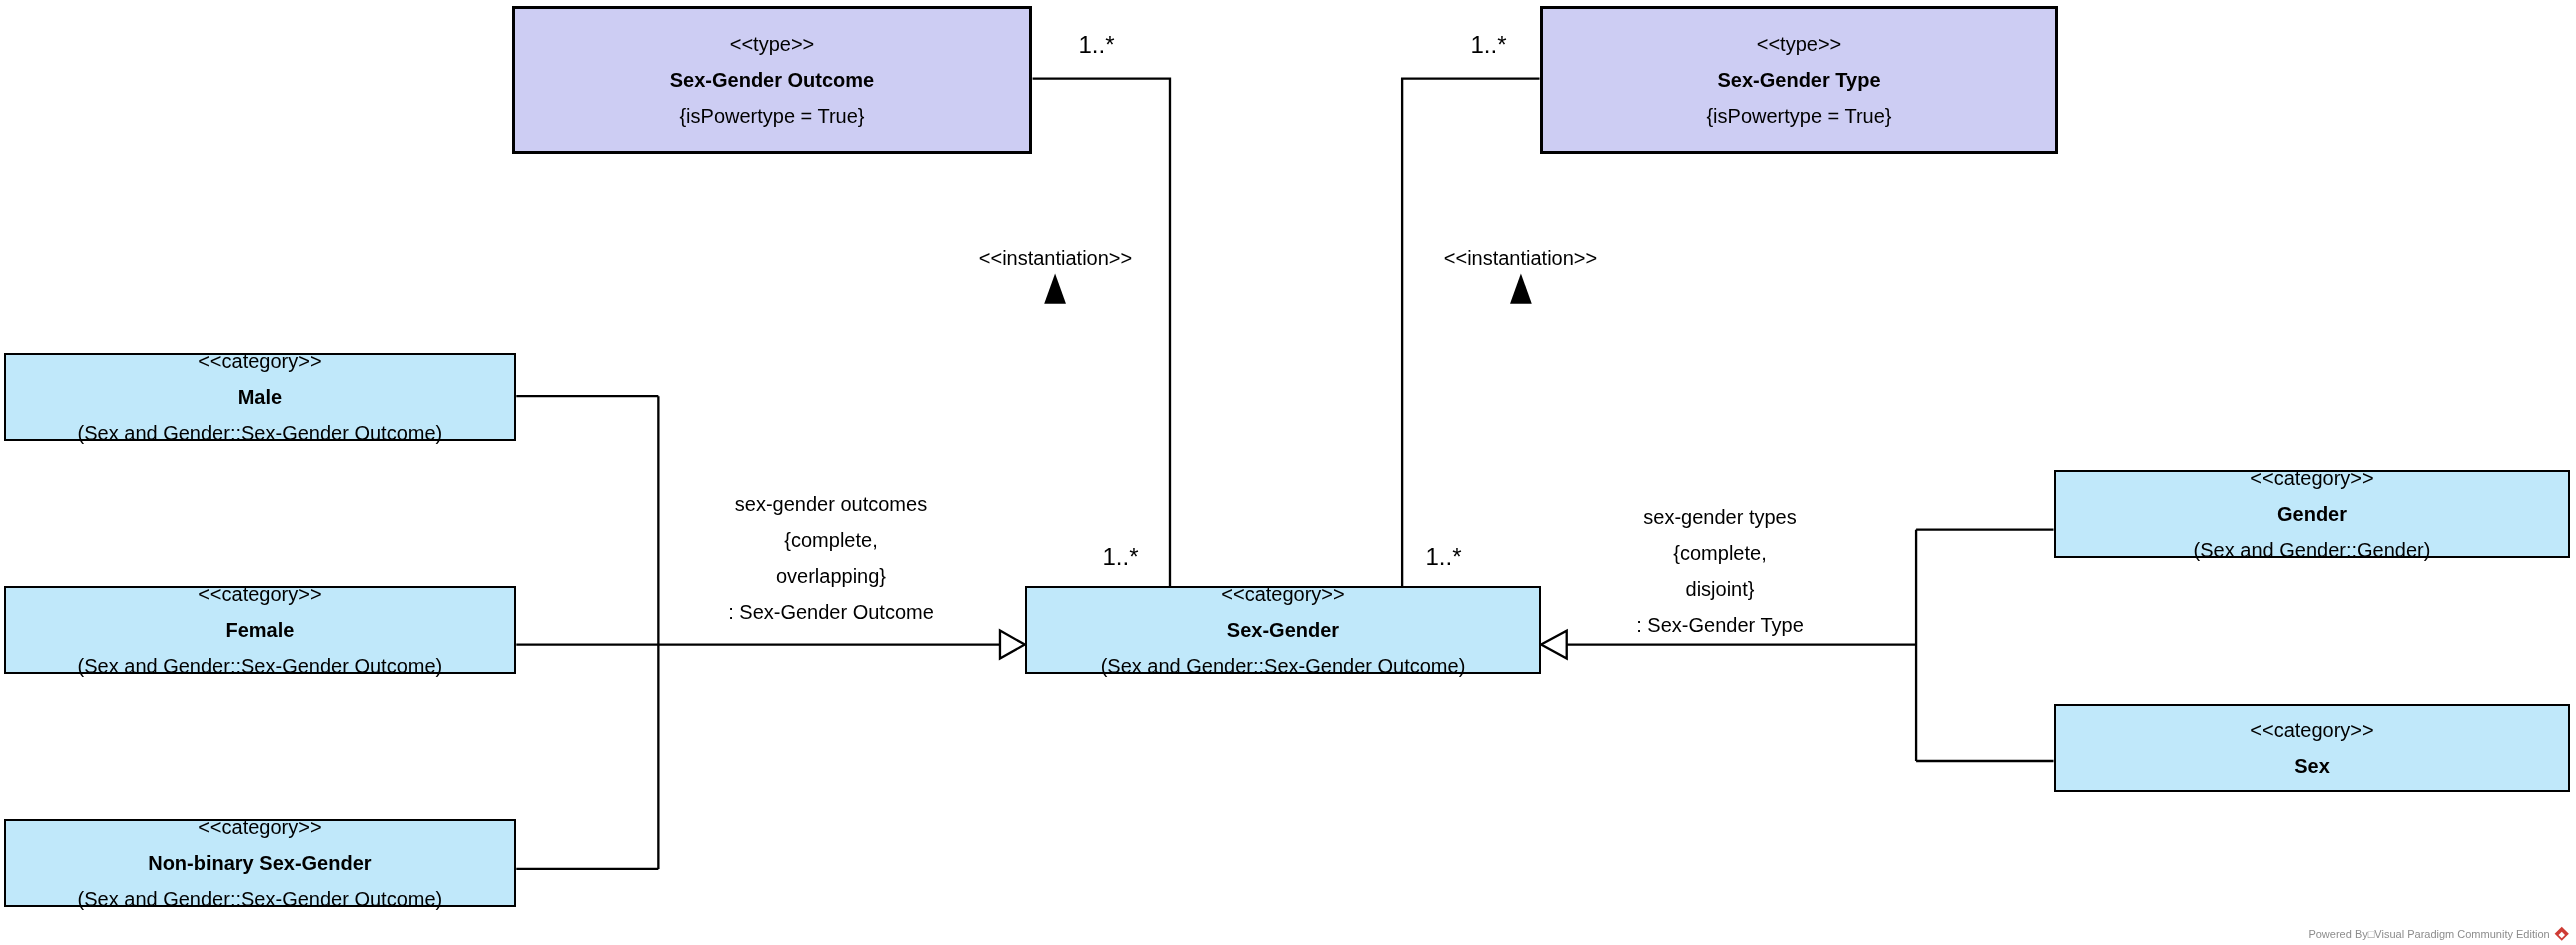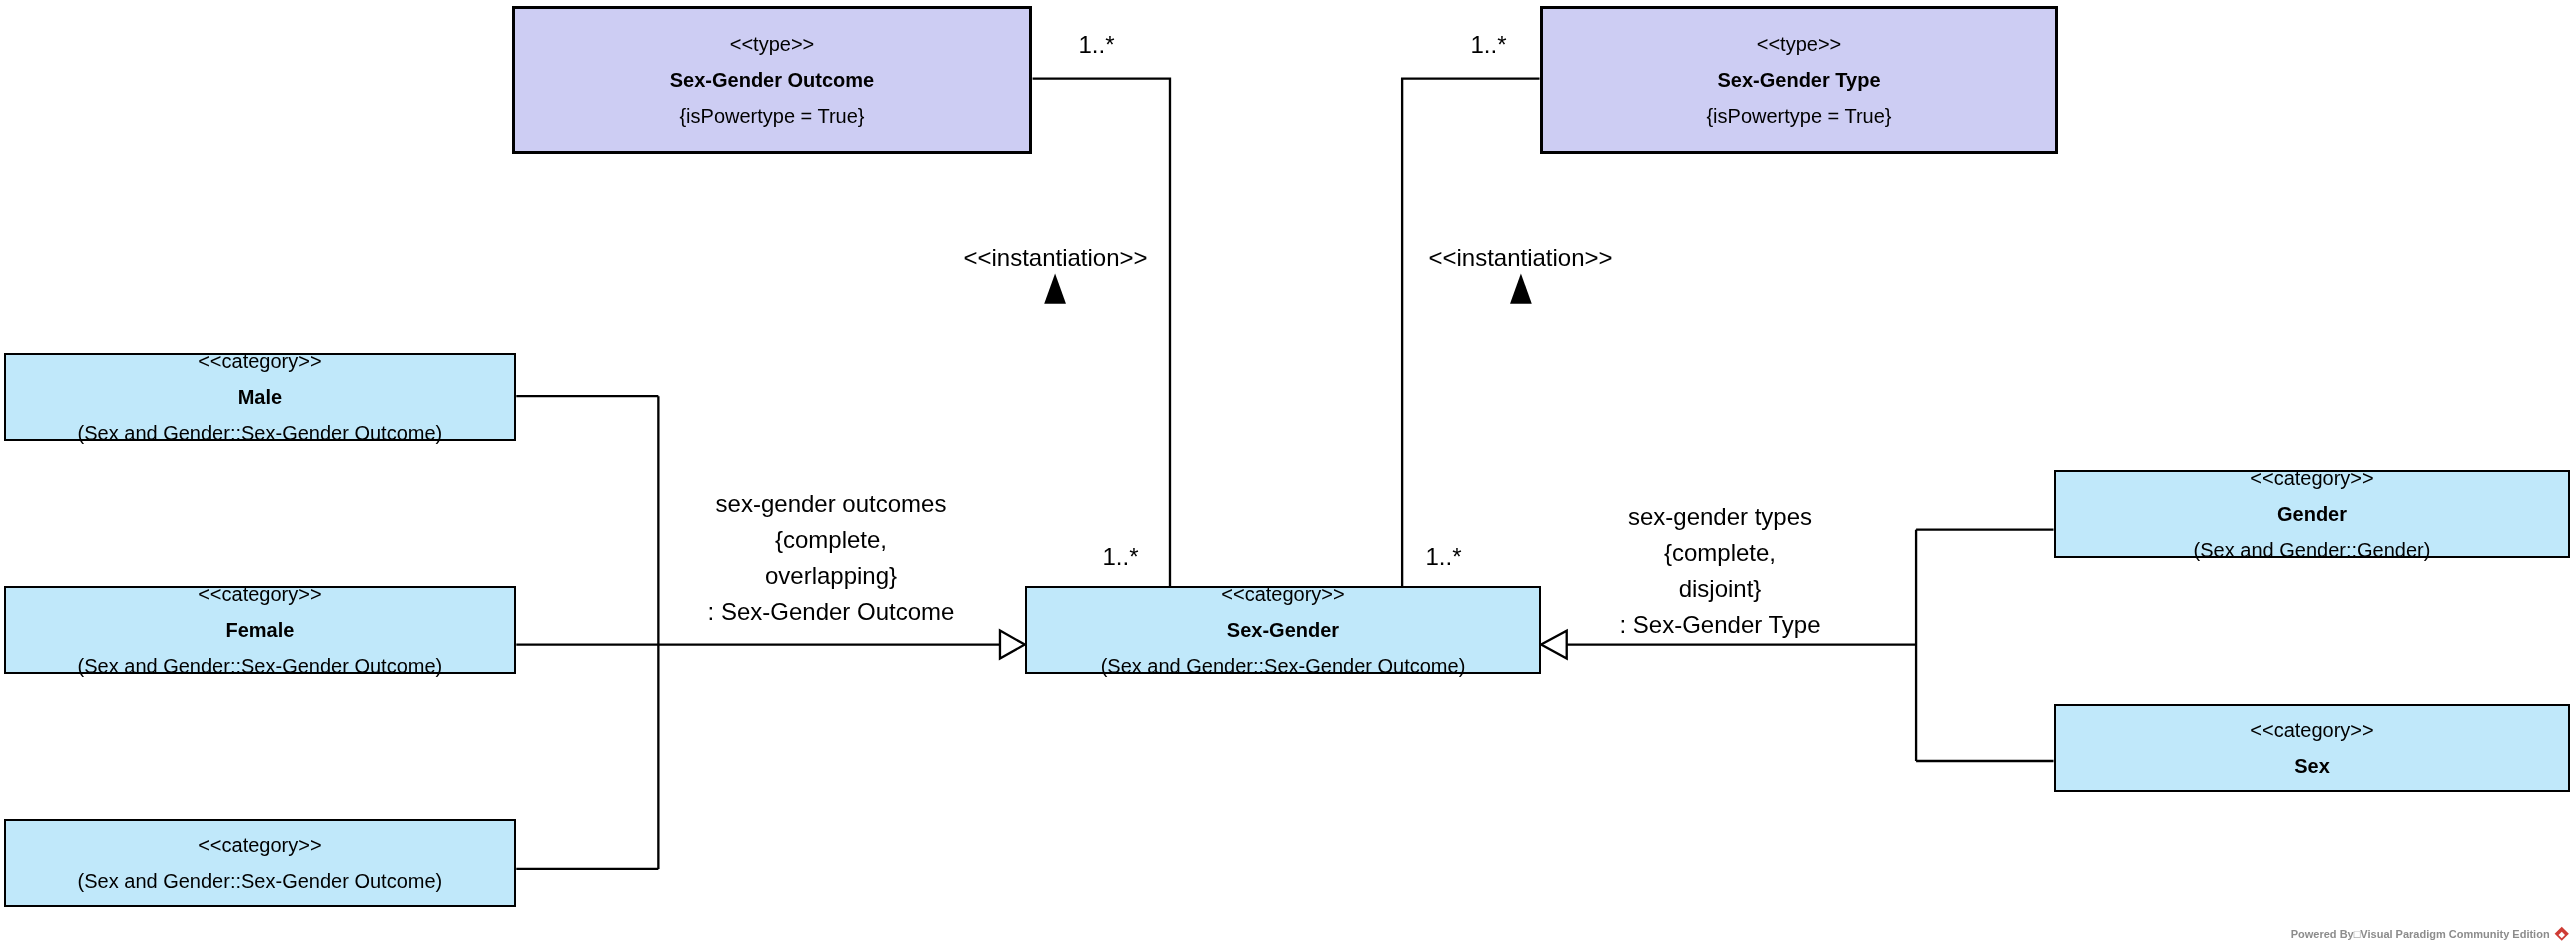--- a/index.html
+++ b/index.html
@@ -14,28 +14,28 @@
     text-align:center;
     font-size:20px;line-height:36px;
     border:2.3px solid #000;
   }
   .powertype{background:#CDCDF3;border-width:3.1px;height:148px;}
   .category{background:#C0E8FA;height:88px;}
   .cls-name{font-weight:bold;}
 
   .conn-label{
     position:absolute;text-align:center;
-    font-size:24px;line-height:36px;white-space:pre-line;
+    font-size:20px;line-height:36px;white-space:pre-line;
   }
   .mult{position:absolute;width:93px;text-align:center;font-size:24px;}
 
   #watermark{
     position:absolute;right:6.2px;bottom:4.7px;
     display:flex;align-items:center;gap:4.7px;
-    font-size:11px;color:#8C8C8C;font-weight:bold;
+    font-size:11px;color:#8C8C8C;
   }
 </style>
 </head>
 <body>
 
 <div id="canvas">
 
   <svg id="wires" viewBox="0 0 3318 1218" xmlns="http://www.w3.org/2000/svg">
     <g fill="none" stroke="#000000" stroke-width="3">
       <path d="M1330 101 L1507 101 L1507 755"></path>
@@ -74,20 +74,21 @@
   </div>
 
   <div class="uml-class category" style="left:3.9px;top:586px;width:512px;">
     <span class="cls-stereo">&lt;&lt;category&gt;&gt;</span>
     <span class="cls-name">Female</span>
     <span class="cls-namespace">(Sex and Gender::Sex-Gender Outcome)</span>
   </div>
 
   <div class="uml-class category" style="left:3.9px;top:819px;width:512px;">
     <span class="cls-stereo">&lt;&lt;category&gt;&gt;</span>
+    <span class="cls-name">Non-binary Sex-Gender</span>
     <span class="cls-namespace">(Sex and Gender::Sex-Gender Outcome)</span>
   </div>
 
   <div class="uml-class category" style="left:1025px;top:586px;width:516px;">
     <span class="cls-stereo">&lt;&lt;category&gt;&gt;</span>
     <span class="cls-name">Sex-Gender</span>
     <span class="cls-namespace">(Sex and Gender::Sex-Gender Outcome)</span>
   </div>
 
   <div class="uml-class category" style="left:2054px;top:470px;width:516px;">

